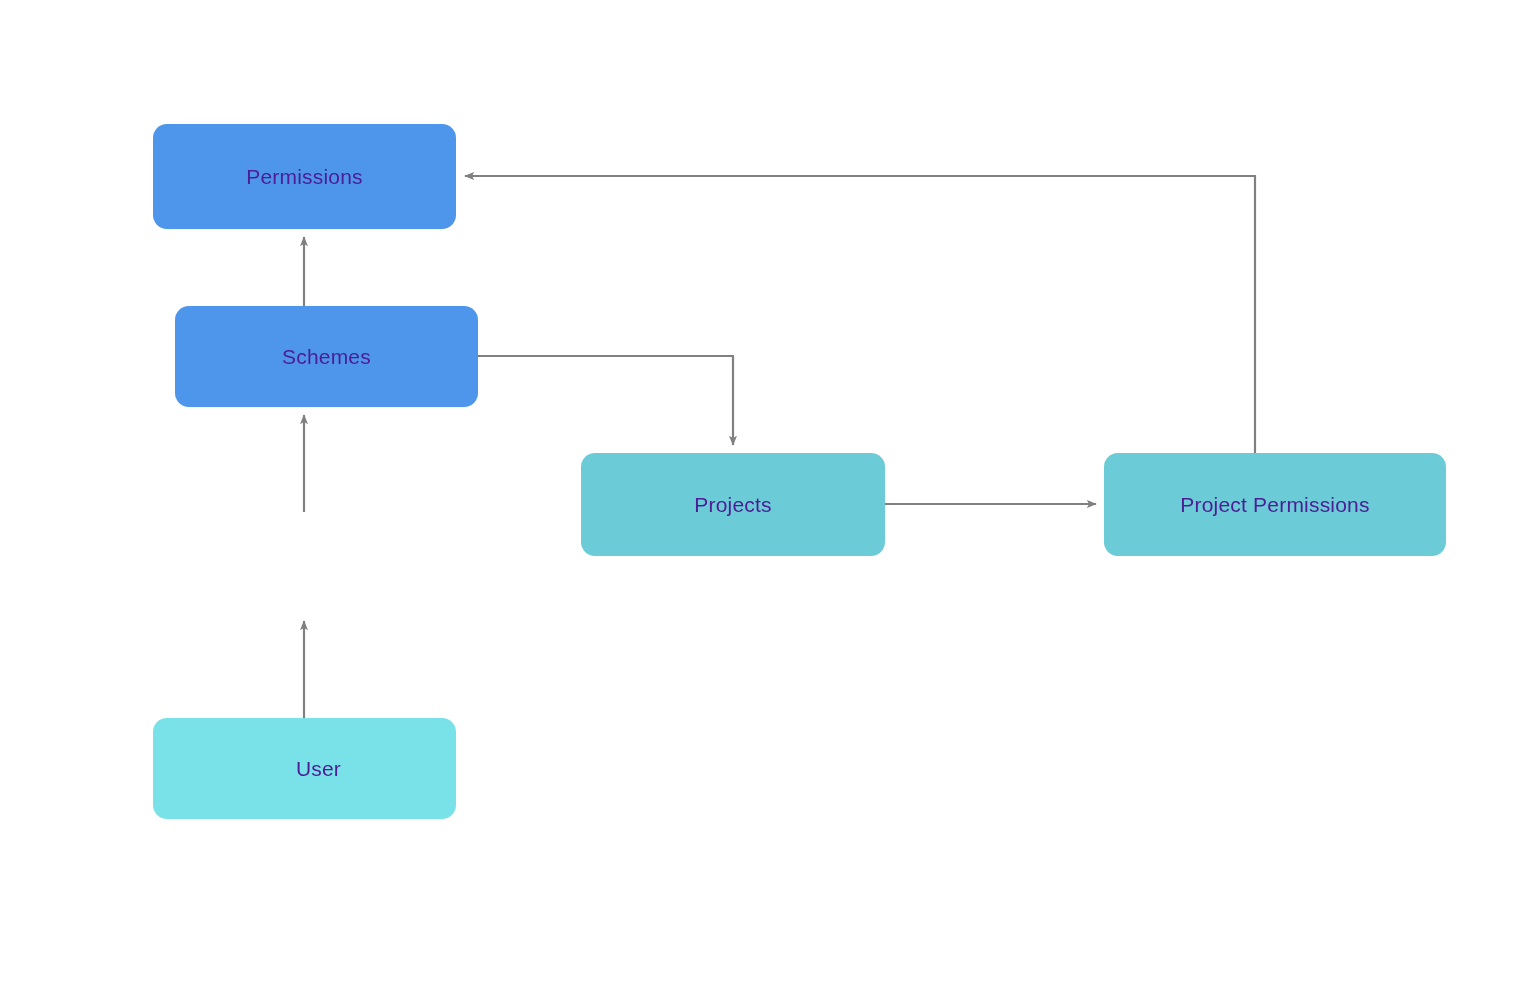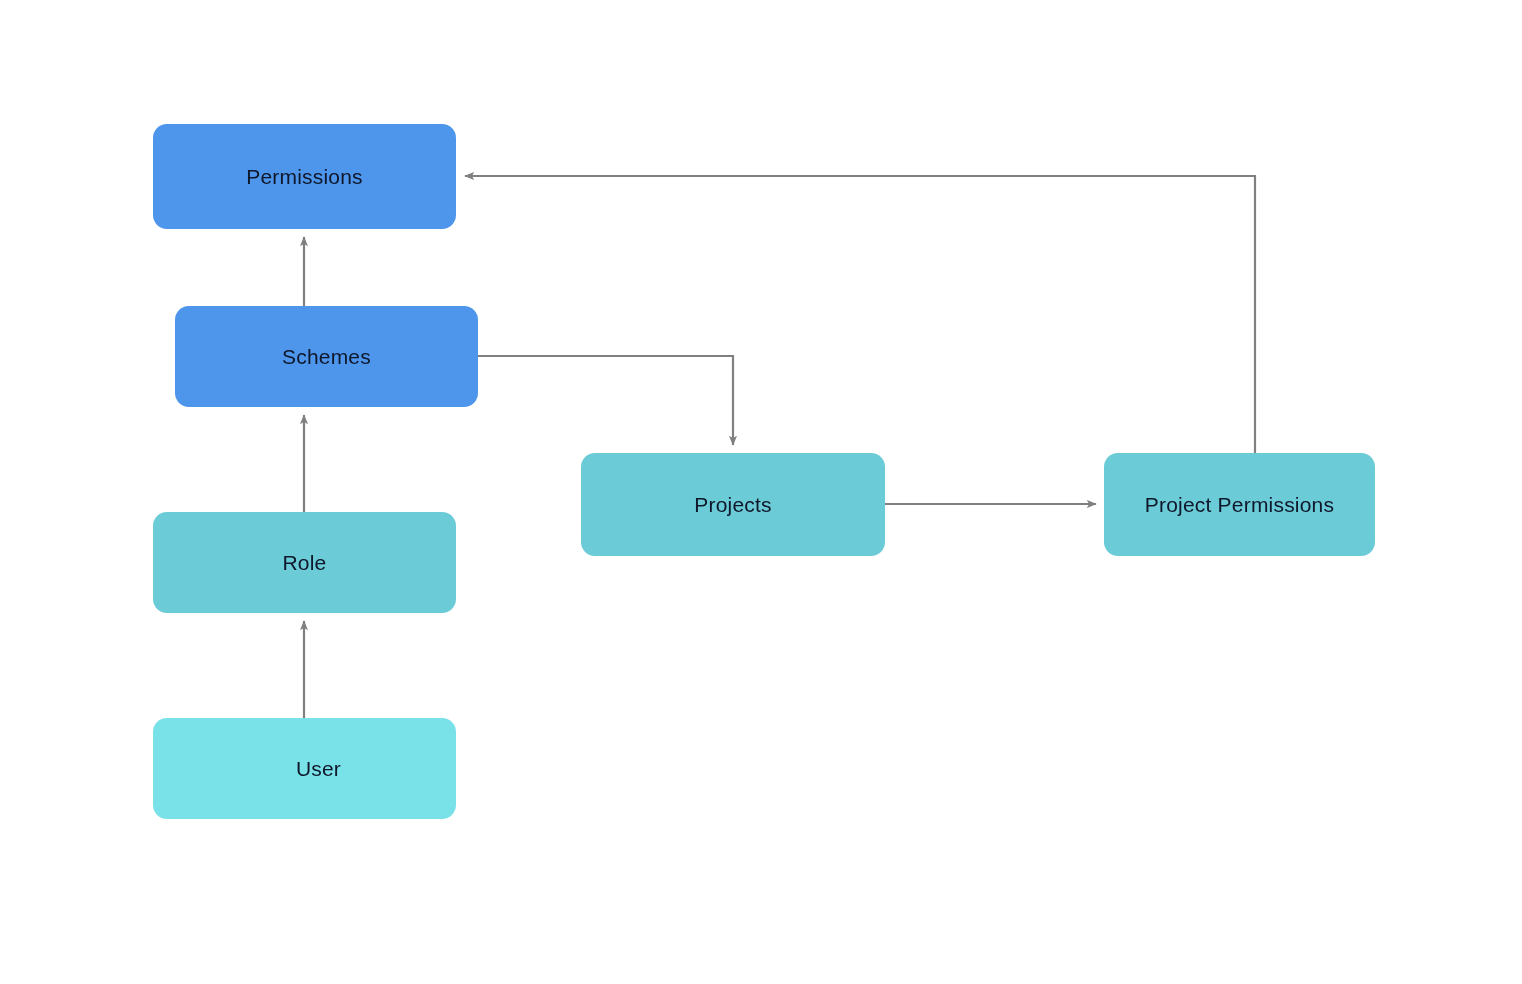--- a/index.html
+++ b/index.html
@@ -26,21 +26,21 @@
     height: 984px;
     pointer-events: none;
   }
   .node {
     position: absolute;
     box-sizing: border-box;
     display: flex;
     align-items: center;
     justify-content: center;
     border-radius: 14px;
-    color: #0f172a;
+    color: #4c1d95;
     font-size: 21px;
     font-weight: 400;
     letter-spacing: 0.2px;
     text-align: center;
     line-height: 1.2;
     white-space: nowrap;
     user-select: none;
   }
   .node-label {
     display: block;
@@ -72,29 +72,26 @@
   </svg>
 
   <div class="node" style="left:153px; top:124px; width:303px; height:105px; background:#4d96eb;">
     <span class="node-label">Permissions</span>
   </div>
 
   <div class="node" style="left:153px; top:306px; width:303px; height:101px; background:#4d96eb;margin-left:22px;">
     <span class="node-label">Schemes</span>
   </div>
 
-  <div class="node" style="left:153px; top:512px; width:303px; height:101px; background:#6bcbd6;">
-    <span class="node-label">Role</span>
-  </div>
 
   <div class="node" style="left:153px; top:718px; width:303px; height:101px; background:#79e2e8;padding-left:28px;">
     <span class="node-label">User</span>
   </div>
 
   <div class="node" style="left:581px; top:453px; width:304px; height:103px; background:#6bcbd6;">
     <span class="node-label">Projects</span>
   </div>
 
-  <div class="node" style="left:1104px; top:453px; width:271px; height:103px; background:#6bcbd6;">
+  <div class="node" style="left:1104px; top:453px; width:342px; height:103px; background:#6bcbd6;">
     <span class="node-label">Project Permissions</span>
   </div>
 
 </div>
 
 </body></html>

